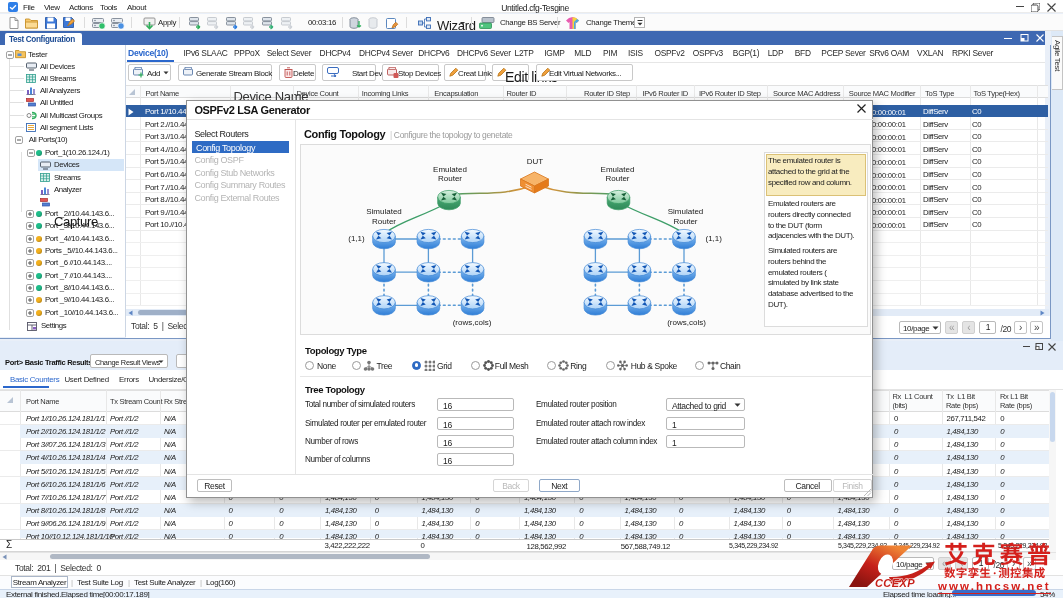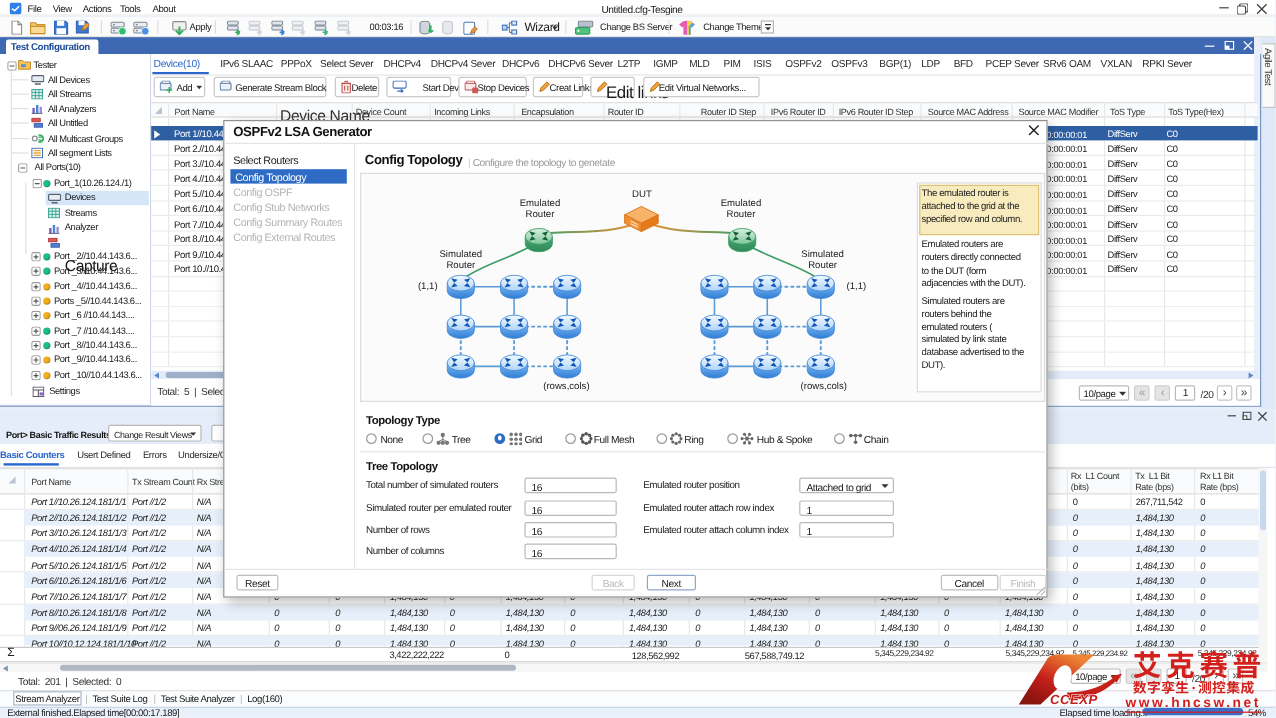--- a/index.html
+++ b/index.html
@@ -148,21 +148,21 @@
   </div>
 <div class="a" style="left:406px;top:17px;width:1px;height:11px;background:#dcdcdc"></div>
 <div class="ico" style="left:418px;top:17px">
     <svg width="14" height="12">
       <rect x="0.5" y="4" width="4" height="4" fill="#bcd2ee" stroke="#3a6cb4" stroke-width="0.9"></rect>
       <rect x="8.5" y="0.5" width="4" height="3.4" fill="#dfe9f6" stroke="#3a6cb4" stroke-width="0.9"></rect>
       <rect x="8.5" y="8" width="4" height="3.4" fill="#dfe9f6" stroke="#3a6cb4" stroke-width="0.9"></rect>
       <path d="M4.5 6 h2 M6.5 6 v-4 h2 M6.5 6 v4 h2" stroke="#3a6cb4" stroke-width="0.8" fill="none"></path>
     </svg>
   </div>
-<div class="a" style="left:437px;top:18px;font-size:10px;letter-spacing:-0.3px;color:#1a1a1a">Wizard</div>
+<div class="a" style="left:437px;top:18px;font-size:13px;letter-spacing:-0.3px;color:#1a1a1a">Wizard</div>
 <svg class="ico" style="left:459px;top:21px" width="7" height="5">
     <path d="M1 1 l2.5 2.8 L6 1z" fill="#333"></path>
   </svg>
 <div class="a" style="left:471px;top:17px;width:1px;height:11px;background:#dcdcdc"></div>
 <div class="ico" style="left:479px;top:17px">
     <svg width="16" height="13">
       <rect x="3" y="0.5" width="12" height="5" rx="1" fill="#b9c2cc" stroke="#6f7a88" stroke-width="0.8"></rect>
       <rect x="0.5" y="6" width="12" height="5.5" rx="1" fill="#4fc47e" stroke="#2d9257" stroke-width="0.8"></rect>
       <circle cx="3" cy="8.7" r="0.9" fill="#fff"></circle>
     </svg>
@@ -370,21 +370,21 @@
 <div class="a" style="left:45px;top:307.5px;font-size:7.8px;color:#1a1a1a">Port _10//10.44.143.6...</div>
 <div class="ico" style="left:27px;top:321.5px">
     <svg width="10" height="9">
       <rect x="0.5" y="0.5" width="9" height="8" fill="#fff" stroke="#556" stroke-width="0.9"></rect>
       <path d="M0.5 3 h9 M5 3 v5.5" stroke="#556" stroke-width="0.9"></path>
       <rect x="6" y="5" width="3" height="2.5" fill="#8a5fc0"></rect>
     </svg>
   </div>
 <div class="a" style="left:41px;top:320.5px;font-size:7.8px;color:#1a1a1a">Settings</div>
 <div class="a" style="left:126px;top:45px;width:919px;height:292px;background:#fff"></div>
-<div class="a" style="left:128px;top:48px;font-size:8.6px;font-weight:normal;color:#2b67cc;letter-spacing:-0.3px">Device(10)</div>
+<div class="a" style="left:128px;top:48px;font-size:8.6px;font-weight:bold;color:#2b67cc;letter-spacing:-0.3px">Device(10)</div>
 <div class="a" style="left:127px;top:59.5px;width:47px;height:2px;background:#2b67cc"></div>
 <div class="a" style="left:183.5px;top:48px;font-size:8.4px;color:#2a2a2a;letter-spacing:-0.25px">IPv6 SLAAC</div>
 <div class="a" style="left:234px;top:48px;font-size:8.4px;color:#2a2a2a;letter-spacing:-0.25px">PPPoX</div>
 <div class="a" style="left:266.7px;top:48px;font-size:8.4px;color:#2a2a2a;letter-spacing:-0.25px">Select Sever</div>
 <div class="a" style="left:319.6px;top:48px;font-size:8.4px;color:#2a2a2a;letter-spacing:-0.25px">DHCPv4</div>
 <div class="a" style="left:358.9px;top:48px;font-size:8.4px;color:#2a2a2a;letter-spacing:-0.25px">DHCPv4 Sever</div>
 <div class="a" style="left:418.3px;top:48px;font-size:8.4px;color:#2a2a2a;letter-spacing:-0.25px">DHCPv6</div>
 <div class="a" style="left:456.9px;top:48px;font-size:8.4px;color:#2a2a2a;letter-spacing:-0.25px">DHCPv6 Sever</div>
 <div class="a" style="left:514.5px;top:48px;font-size:8.4px;color:#2a2a2a;letter-spacing:-0.25px">L2TP</div>
 <div class="a" style="left:544.3px;top:48px;font-size:8.4px;color:#2a2a2a;letter-spacing:-0.25px">IGMP</div>
@@ -588,21 +588,21 @@
   </svg>
 <div class="a" style="left:176px;top:354px;width:14px;height:14px;background:#fff;border:1px solid #b9b9b9;border-radius:2px"></div>
 <div class="a" style="left:1023px;top:345.5px;width:7px;height:1.2px;background:#444"></div>
 <svg class="ico" style="left:1035px;top:342.5px" width="8" height="8">
     <rect x="1" y="0.5" width="6.5" height="6" fill="none" stroke="#444" stroke-width="1"></rect>
     <rect x="1" y="3.5" width="3" height="3" fill="#fff" stroke="#444" stroke-width="0.8"></rect>
   </svg>
 <svg class="ico" style="left:1048px;top:342.5px" width="8" height="8">
     <path d="M0.5 0.5 L7.5 7.5 M7.5 0.5 L0.5 7.5" stroke="#444" stroke-width="1.1"></path>
   </svg>
-<div class="a" style="left:0;top:375px;font-size:7.9px;letter-spacing:-0.3px;font-weight:bold;color:#2b67cc">Basic Counters</div>
+<div class="a" style="left:10px;top:375px;font-size:7.9px;letter-spacing:-0.3px;font-weight:normal;color:#2b67cc">Basic Counters</div>
 <div class="a" style="left:3px;top:385.5px;width:46px;height:2px;background:#2b67cc"></div>
 <div class="a" style="left:64.4px;top:375px;font-size:7.9px;letter-spacing:-0.3px;color:#2a2a2a">Usert Defined</div>
 <div class="a" style="left:119.1px;top:375px;font-size:7.9px;letter-spacing:-0.3px;color:#2a2a2a">Errors</div>
 <div class="a" style="left:148.4px;top:375px;font-size:7.9px;letter-spacing:-0.3px;color:#2a2a2a">Undersize/Ov</div>
 <div class="a" style="left:0;top:388.5px;width:1063px;height:1px;background:#e4e4e4"></div>
 <div class="a" style="left:0;top:390px;width:1049px;height:21.5px;background:#fafbfc;border-top:1px solid #e0e0e0;border-bottom:1px solid #dcdcdc"></div>
 <div class="a" style="left:26px;top:397px;font-size:7.5px;letter-spacing:-0.3px;color:#333">Port Name</div>
 <div class="a" style="left:110px;top:397px;font-size:7.5px;letter-spacing:-0.3px;color:#333">Tx Stream Count</div>
 <div class="a" style="left:164px;top:397px;font-size:7.5px;letter-spacing:-0.3px;color:#333">Rx Strea</div>
 <div class="a" style="left:892.4px;top:392px;font-size:7.5px;letter-spacing:-0.3px;color:#333;line-height:9px">Rx&nbsp; L1 Count<br>(bits)</div>
@@ -665,21 +665,21 @@
 <div class="a" style="left:579.3px;top:427.15px;font-size:7.8px;color:#222;font-style:italic;">0</div>
 <div class="a" style="left:624.6px;top:427.15px;font-size:7.8px;color:#222;font-style:italic;">1,484,130</div>
 <div class="a" style="left:679.1px;top:427.15px;font-size:7.8px;color:#222;font-style:italic;">0</div>
 <div class="a" style="left:733.5px;top:427.15px;font-size:7.8px;color:#222;font-style:italic;">1,484,130</div>
 <div class="a" style="left:786.7px;top:427.15px;font-size:7.8px;color:#222;font-style:italic;">0</div>
 <div class="a" style="left:837.6px;top:427.15px;font-size:7.8px;color:#222;font-style:italic;">1,484,130</div>
 <div class="a" style="left:893.9px;top:427.15px;font-size:7.8px;color:#222;font-style:italic;">0</div>
 <div class="a" style="left:946.5px;top:427.15px;font-size:7.8px;color:#222;font-style:italic;">1,484,130</div>
 <div class="a" style="left:1000.2px;top:427.15px;font-size:7.8px;color:#222;font-style:italic;">0</div>
 <div class="a" style="left:0;top:449.95px;width:1049px;height:1px;background:#ebebeb"></div>
-<div class="a" style="left:26px;top:440.3px;font-size:7.8px;color:#222;font-style:italic;">Port 3//10.26.124.181/1/3</div>
+<div class="a" style="left:26px;top:440.3px;font-size:7.8px;color:#222;font-style:italic;">Port 3//07.26.124.181/1/3</div>
 <div class="a" style="left:110px;top:440.3px;font-size:7.8px;color:#222;font-style:italic;">Port //1/2</div>
 <div class="a" style="left:164px;top:440.3px;font-size:7.8px;color:#222;font-style:italic;">N/A</div>
 <div class="a" style="left:228.5px;top:440.3px;font-size:7.8px;color:#222;font-style:italic;">0</div>
 <div class="a" style="left:279.3px;top:440.3px;font-size:7.8px;color:#222;font-style:italic;">0</div>
 <div class="a" style="left:325px;top:440.3px;font-size:7.8px;color:#222;font-style:italic;">1,484,130</div>
 <div class="a" style="left:374.7px;top:440.3px;font-size:7.8px;color:#222;font-style:italic;">0</div>
 <div class="a" style="left:421.5px;top:440.3px;font-size:7.8px;color:#222;font-style:italic;">1,484,130</div>
 <div class="a" style="left:475.3px;top:440.3px;font-size:7.8px;color:#222;font-style:italic;">0</div>
 <div class="a" style="left:524.1px;top:440.3px;font-size:7.8px;color:#222;font-style:italic;">1,484,130</div>
 <div class="a" style="left:579.3px;top:440.3px;font-size:7.8px;color:#222;font-style:italic;">0</div>

